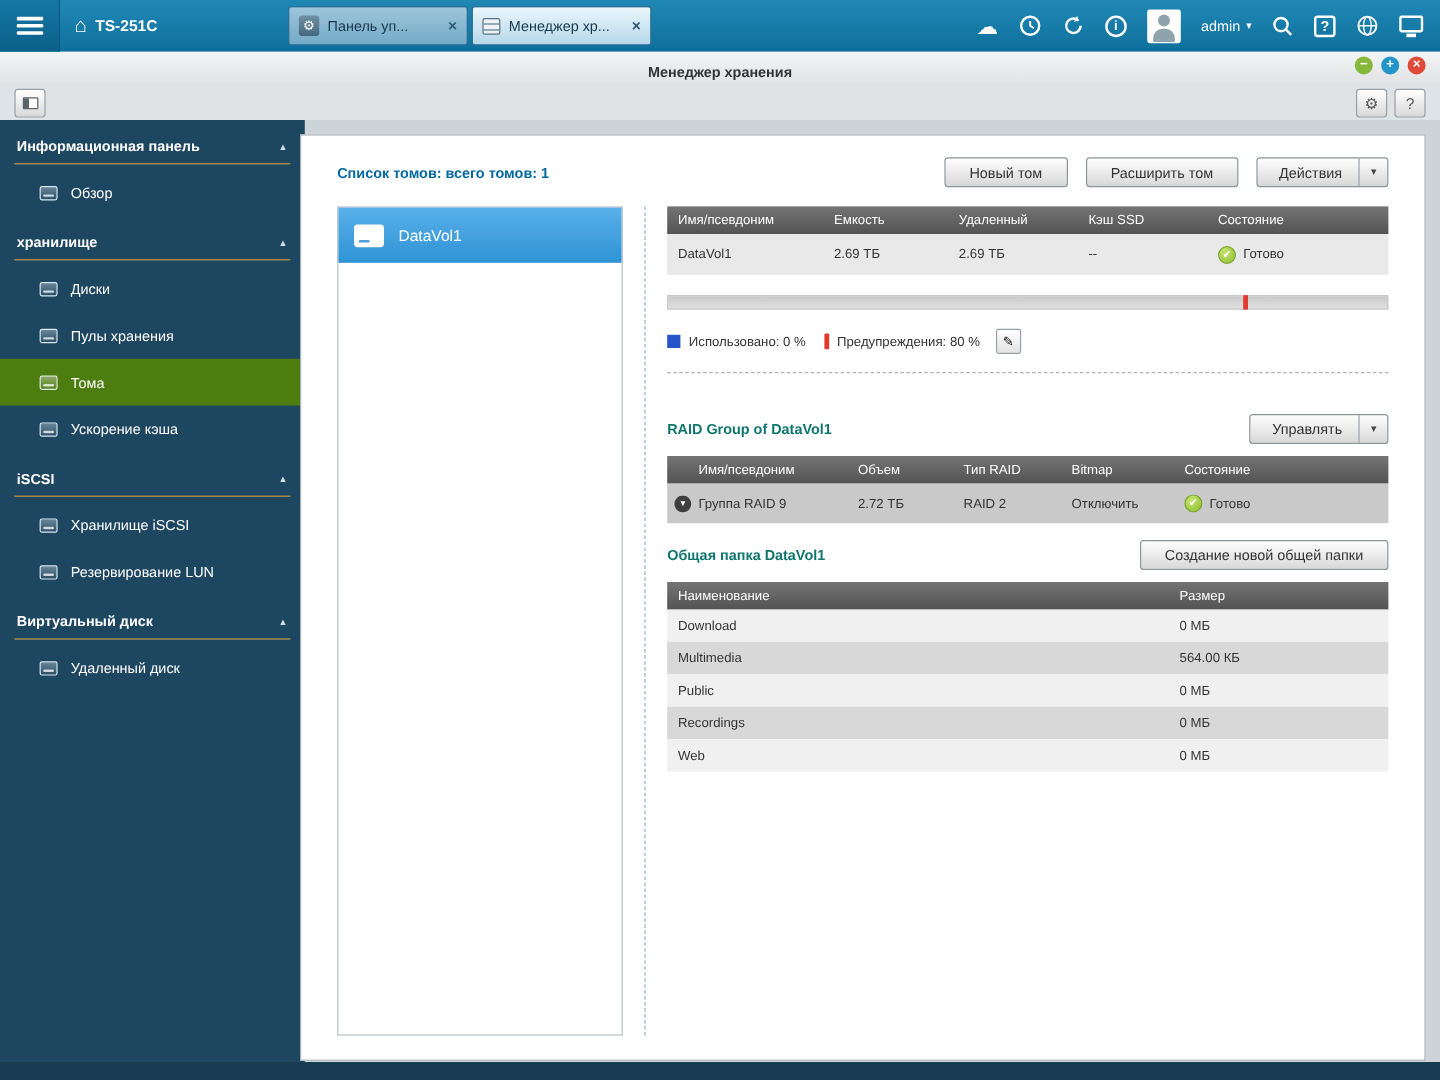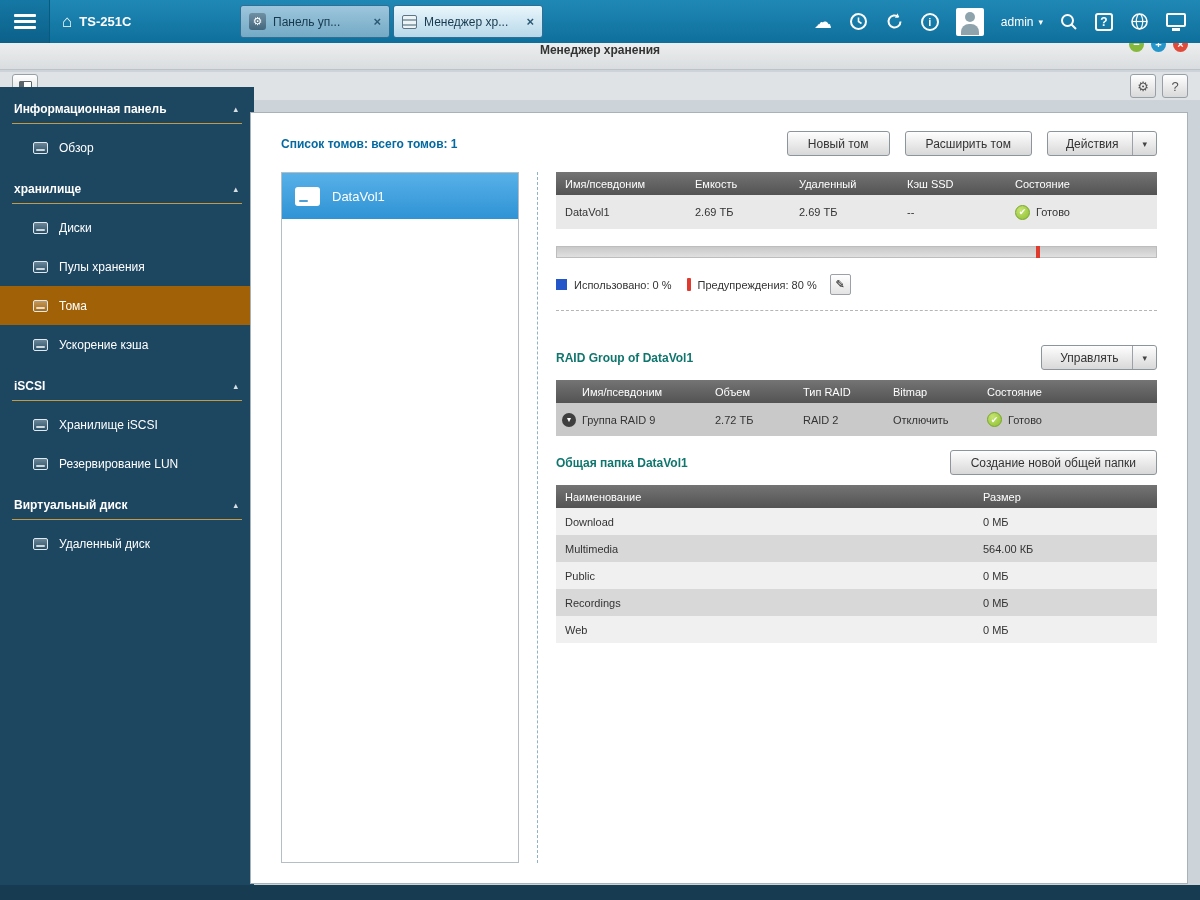--- a/index.html
+++ b/index.html
@@ -35,47 +35,47 @@
   .avatar::before { content:""; position:absolute; left:9px; top:4px; width:10px; height:10px; border-radius:50%; background:#8fa3ad; }
   .avatar::after  { content:""; position:absolute; left:5px; top:16px; width:18px; height:11px; border-radius:8px 8px 0 0; background:#8fa3ad; }
   .user-wrap { display:flex; align-items:center; gap:5px; cursor:pointer; }
   .sm-caret { font-size:9px; }
   .help-badge { width:18px; height:18px; border:2px solid #fff; border-radius:3px; display:flex; align-items:center;
                 justify-content:center; font-size:12px; font-weight:bold; cursor:pointer; }
   .monitor-ic { width:20px; height:14px; border:2px solid #fff; border-radius:2px; position:relative; cursor:pointer; margin-bottom:4px; }
   .monitor-ic::after { content:""; position:absolute; left:4px; bottom:-6px; width:8px; height:3px; background:#fff; }
 
   
-  .titlebar { position:absolute; top:30px; left:0; right:0; height:40px;
+  .titlebar { position:absolute; top:40px; left:0; right:0; height:40px;
               background:linear-gradient(#f5f6f7,#dadddf); border-bottom:1px solid #bcc2c7;
               display:flex; align-items:center; justify-content:center; }
   .win-title { font-weight:bold; color:#333; }
   .win-btns { position:absolute; right:12px; top:7px; display:flex; gap:7px; }
   .wbtn { width:15px; height:15px; border-radius:50%; color:#fff; font-size:11px; line-height:15px;
           text-align:center; font-weight:bold; cursor:pointer; }
   .wbtn.min { background:#86b83c; } .wbtn.max { background:#2395c8; } .wbtn.close { background:#e04a38; }
 
   
   .toolbar { position:absolute; top:72px; left:0; right:0; height:28px; background:#dfe3e6;
              display:flex; align-items:center; padding:0 12px; }
   .tool-btn { width:26px; height:24px; background:linear-gradient(#ffffff,#d9d9d9); border:1px solid #98a0a7;
               border-radius:3px; display:flex; align-items:center; justify-content:center;
               font-size:13px; color:#555; cursor:pointer; }
   .panel-ic { width:13px; height:10px; border:1px solid #5a646b; border-radius:1px;
               background:linear-gradient(90deg,#5a646b 0 4px,#fff 4px); }
   .tool-right { margin-left:auto; display:flex; gap:6px; }
 
   
-  .sidebar { position:absolute; left:0; top:87px; width:254px; bottom:15px; background:#1d4660; color:#fff; }
+  .sidebar { position:absolute; left:0; top:100px; width:254px; bottom:15px; background:#1d4660; color:#fff; }
   .sb-head { display:flex; align-items:center; justify-content:space-between;
              padding:15px 16px 5px 14px; font-weight:bold; cursor:pointer; }
   .sb-caret { font-size:9px; color:#d7dfe5; }
   .sb-rule { height:1px; background:#c59a45; margin:2px 12px 4px 12px; }
   .sb-item { height:39px; display:flex; align-items:center; gap:11px; padding-left:33px; cursor:pointer; }
-  .sb-item.selected { background:#a16207; }
+  .sb-item.selected { background:#4d7c0f; }
   .nav-icon { width:15px; height:12px; border:1px solid #dfe9ef; border-radius:2px; flex:0 0 auto;
               background:linear-gradient(rgba(255,255,255,.35),rgba(255,255,255,.05)); position:relative; }
   .nav-icon::after { content:""; position:absolute; left:2px; right:2px; bottom:2px; height:2px;
                      background:rgba(255,255,255,.75); border-radius:1px; }
 
   
   .panel { position:absolute; left:250px; top:112px; right:12px; bottom:16px; background:#fff;
            border:1px solid #a7b2ba; padding:18px 30px 20px 30px; display:flex; flex-direction:column; }
   .panel-head { display:flex; align-items:center; flex:0 0 auto; }
   .panel-title { font-weight:bold; color:#0369a1; }

